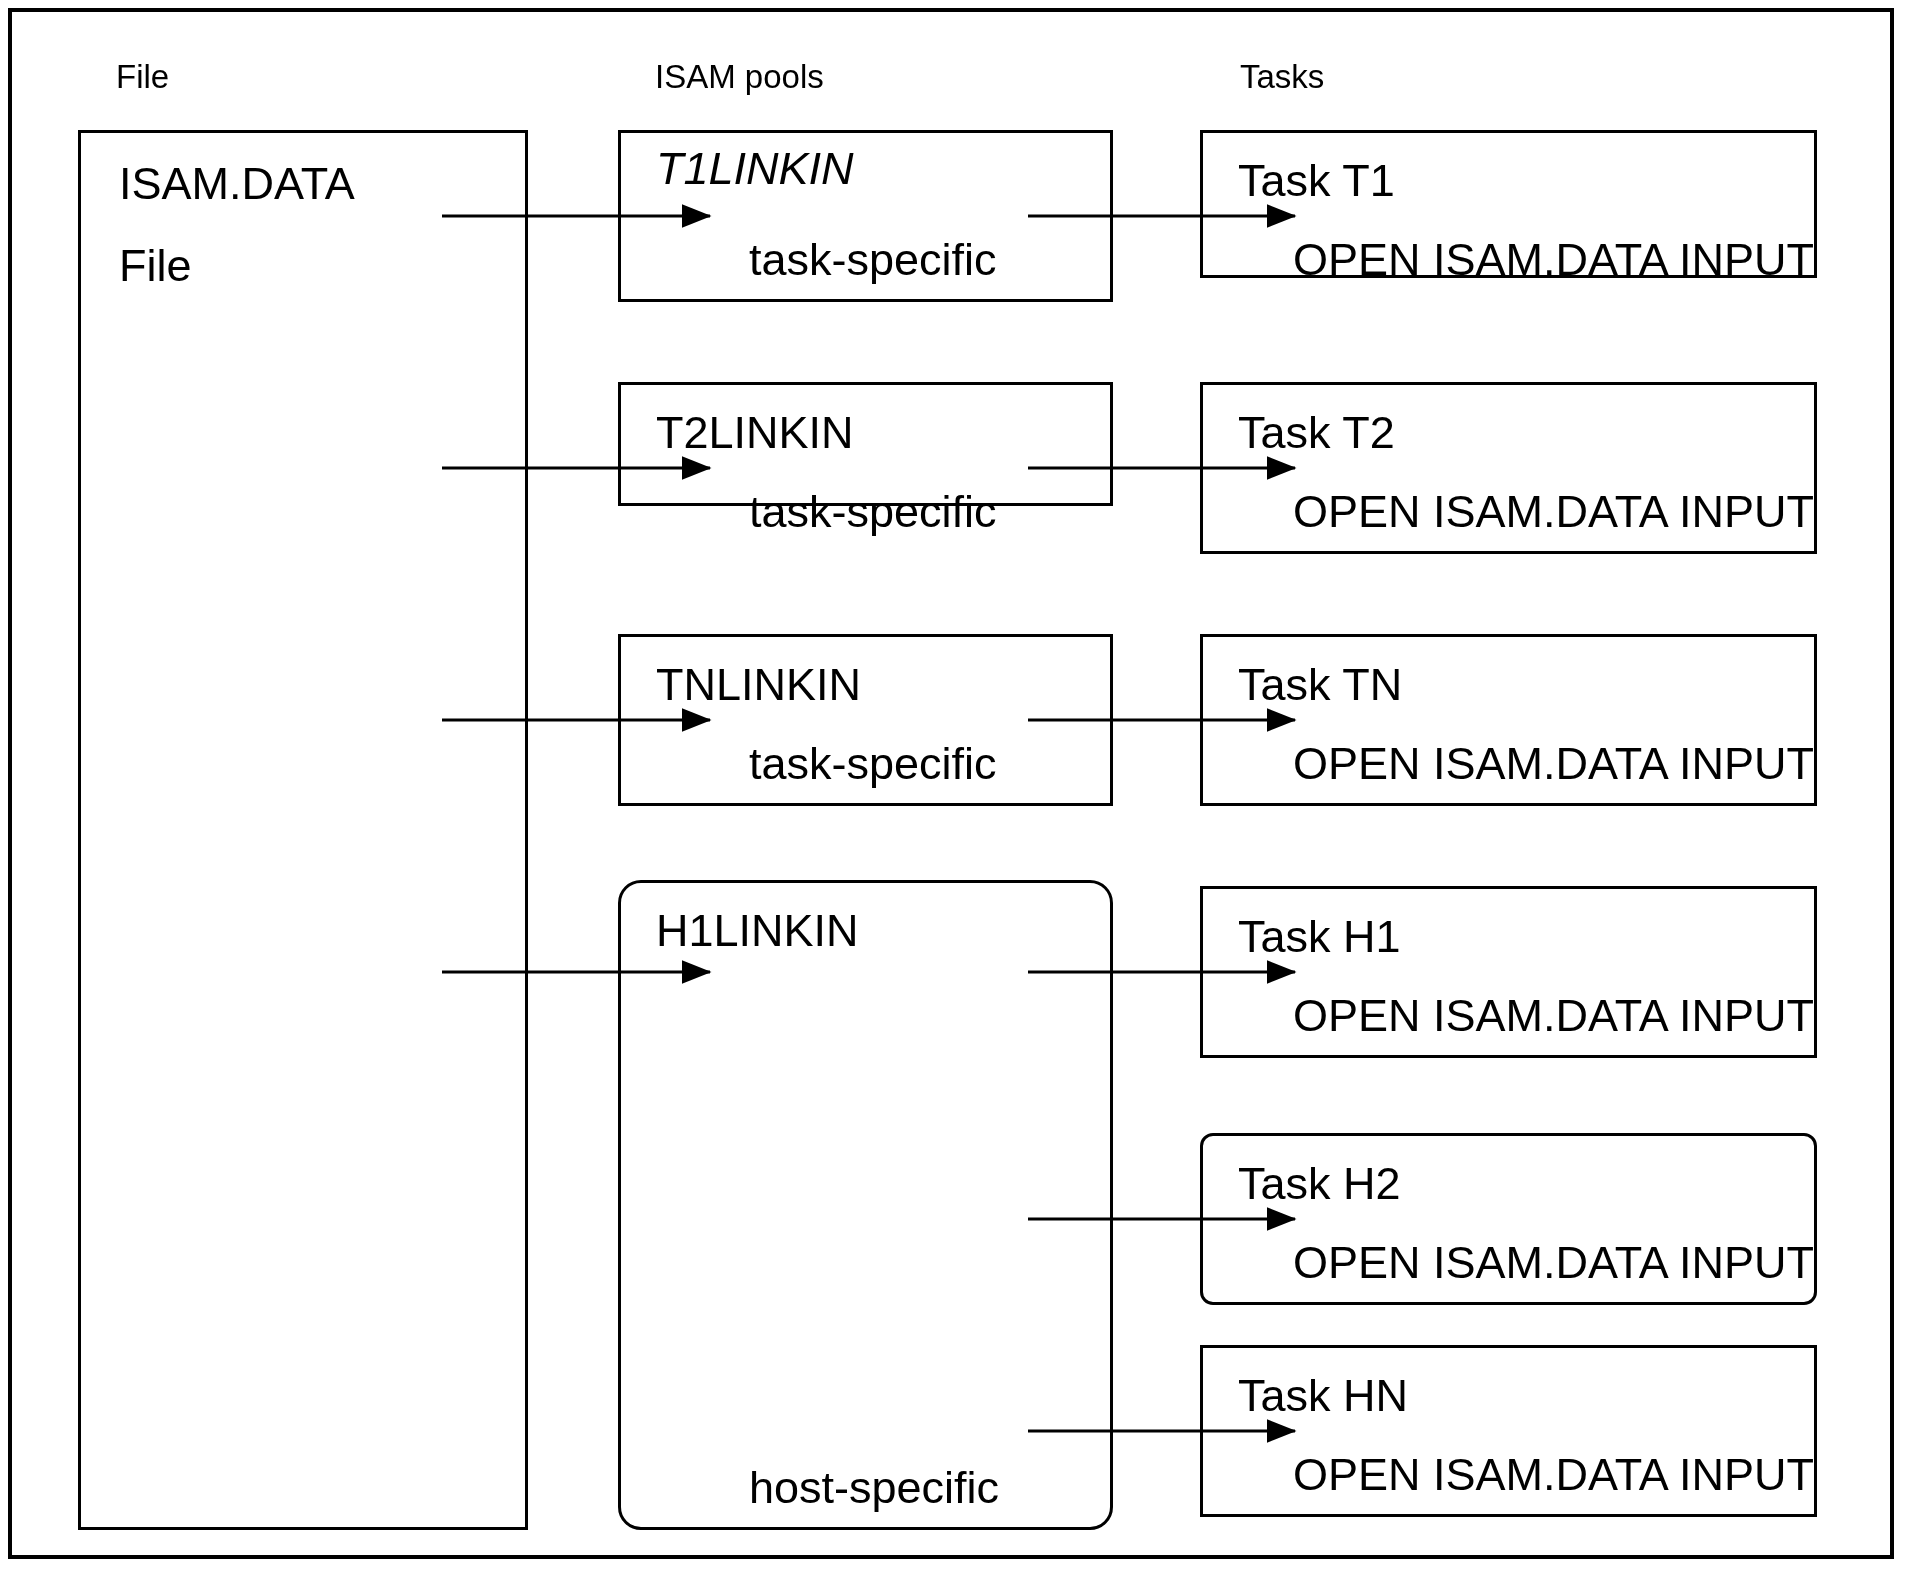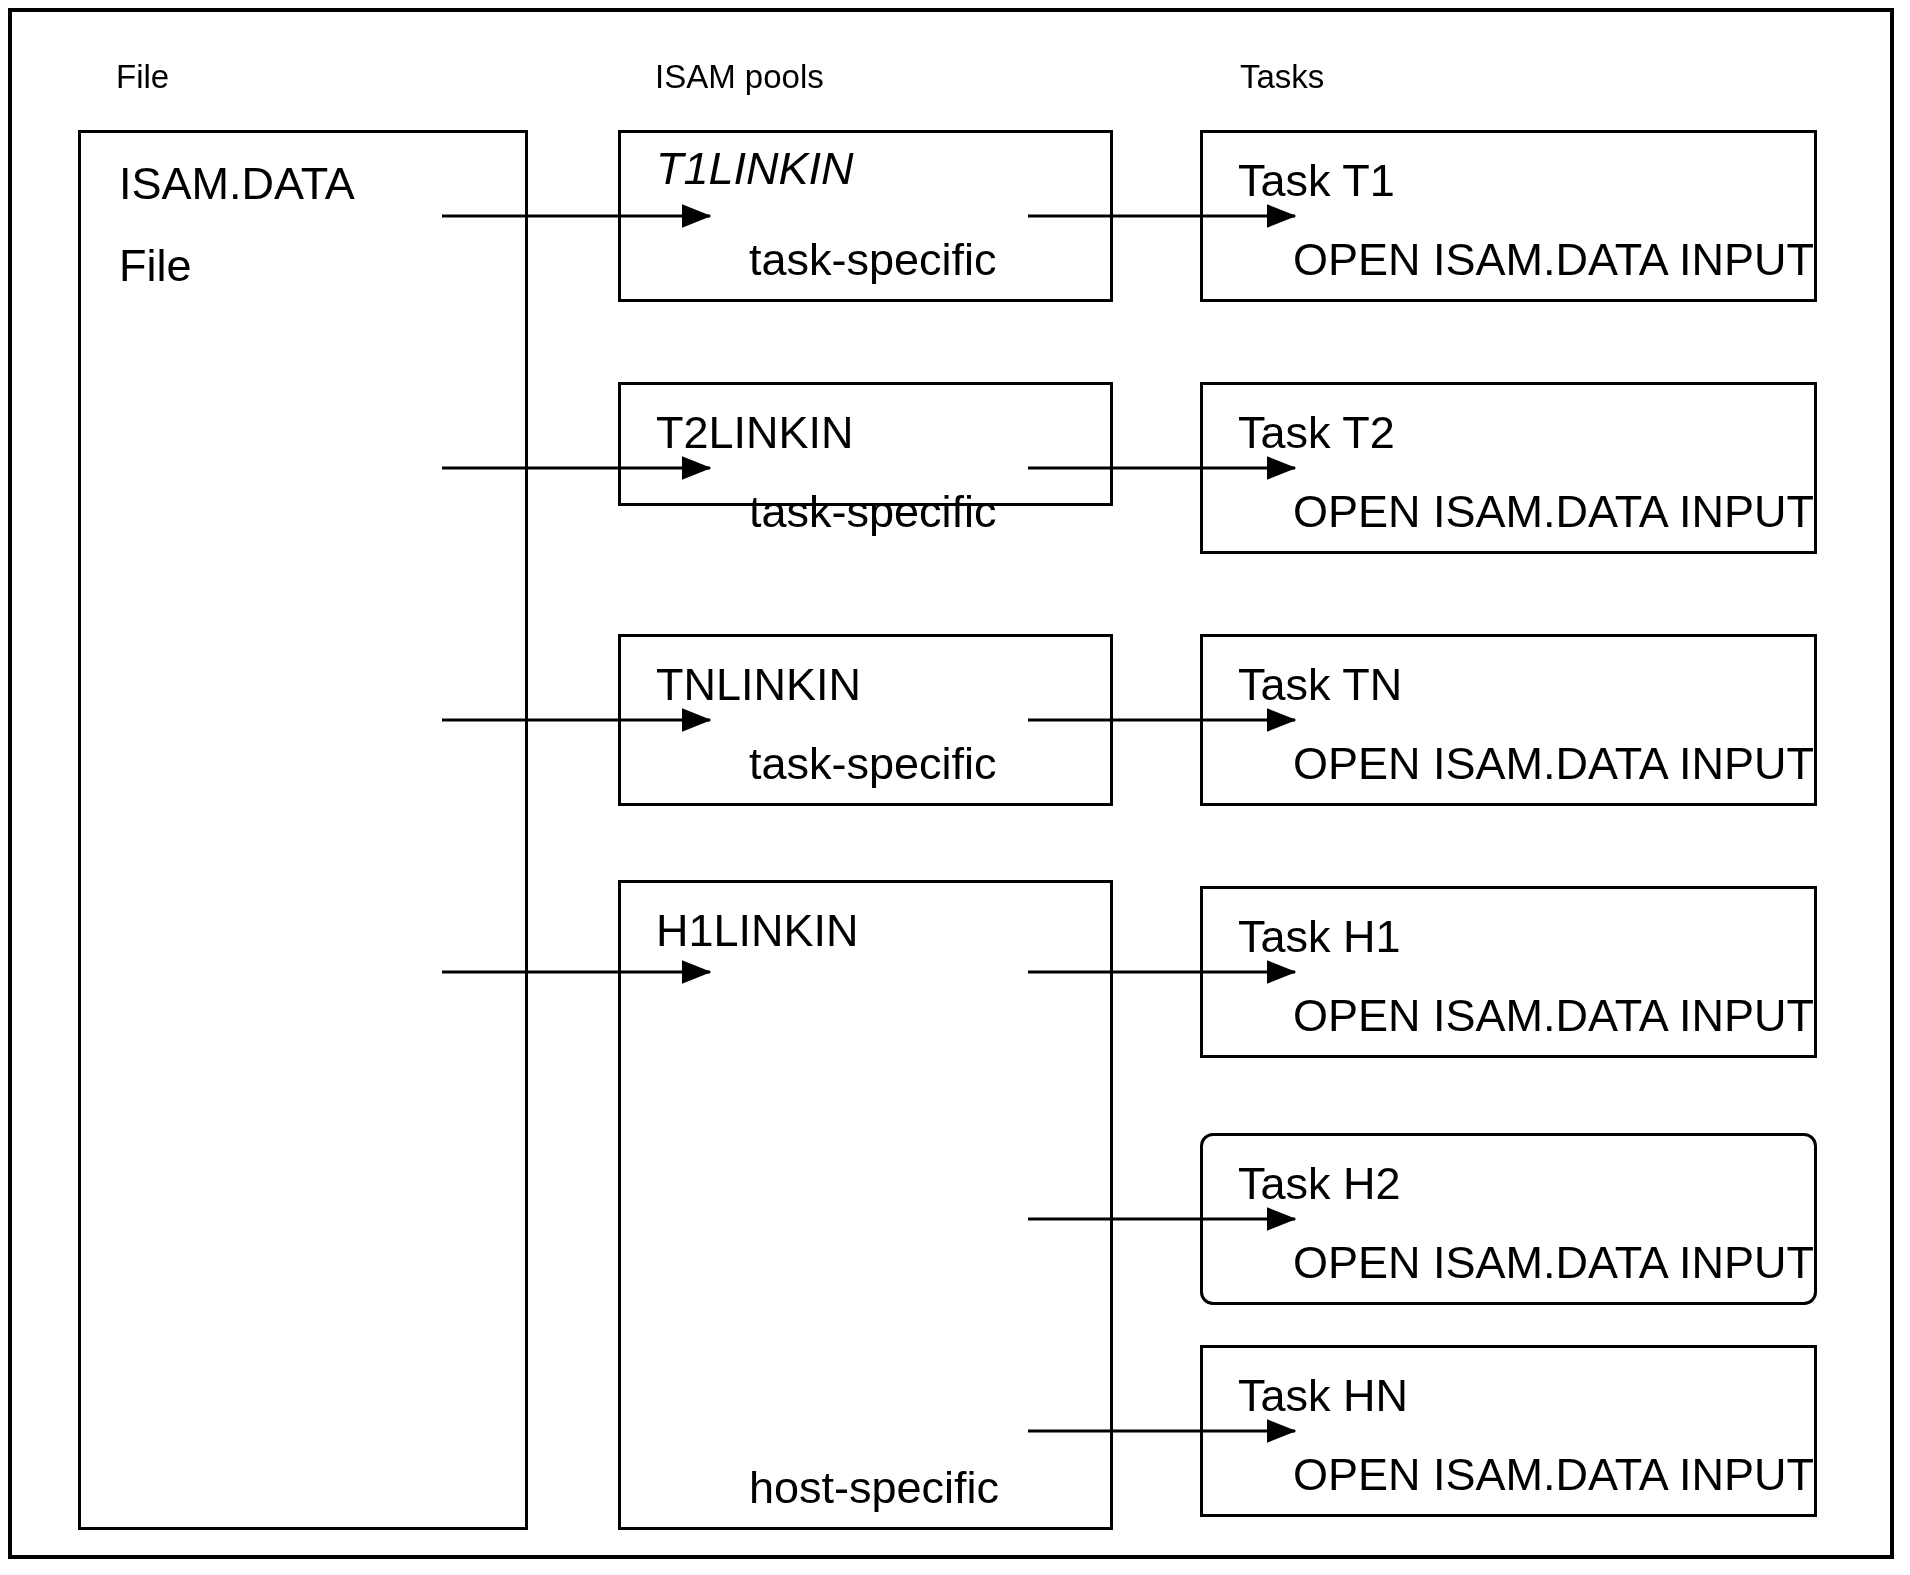--- a/index.html
+++ b/index.html
@@ -85,26 +85,26 @@
   <div class="box" style="left:618px; top:382px; width:495px; height:124px;">
     <div class="box-label" style="left:35px; top:25px;">T2LINKIN</div>
     <div class="box-label" style="left:128px; top:104px;">task-specific</div>
   </div>
 
   <div class="box" style="left:618px; top:634px; width:495px; height:172px;">
     <div class="box-label" style="left:35px; top:25px;">TNLINKIN</div>
     <div class="box-label" style="left:128px; top:104px;">task-specific</div>
   </div>
 
-  <div class="box" style="left:618px; top:880px; width:495px; height:650px;">
+  <div class="box" style="left:618px; top:880px; width:495px; height:650px;border-radius:23px;">
     <div class="box-label" style="left:35px; top:25px;">H1LINKIN</div>
     <div class="box-label" style="left:128px; top:582px;">host-specific</div>
   </div>
 
-  <div class="box" style="left:1200px; top:130px; width:617px; height:172px;">
+  <div class="box" style="left:1200px; top:130px; width:617px; height:148px;">
     <div class="box-label" style="left:35px; top:25px;">Task T1</div>
     <div class="box-label" style="left:90px; top:104px;">OPEN ISAM.DATA INPUT</div>
   </div>
 
   <div class="box" style="left:1200px; top:382px; width:617px; height:172px;">
     <div class="box-label" style="left:35px; top:25px;">Task T2</div>
     <div class="box-label" style="left:90px; top:104px;">OPEN ISAM.DATA INPUT</div>
   </div>
 
   <div class="box" style="left:1200px; top:634px; width:617px; height:172px;padding-left:40px;">

